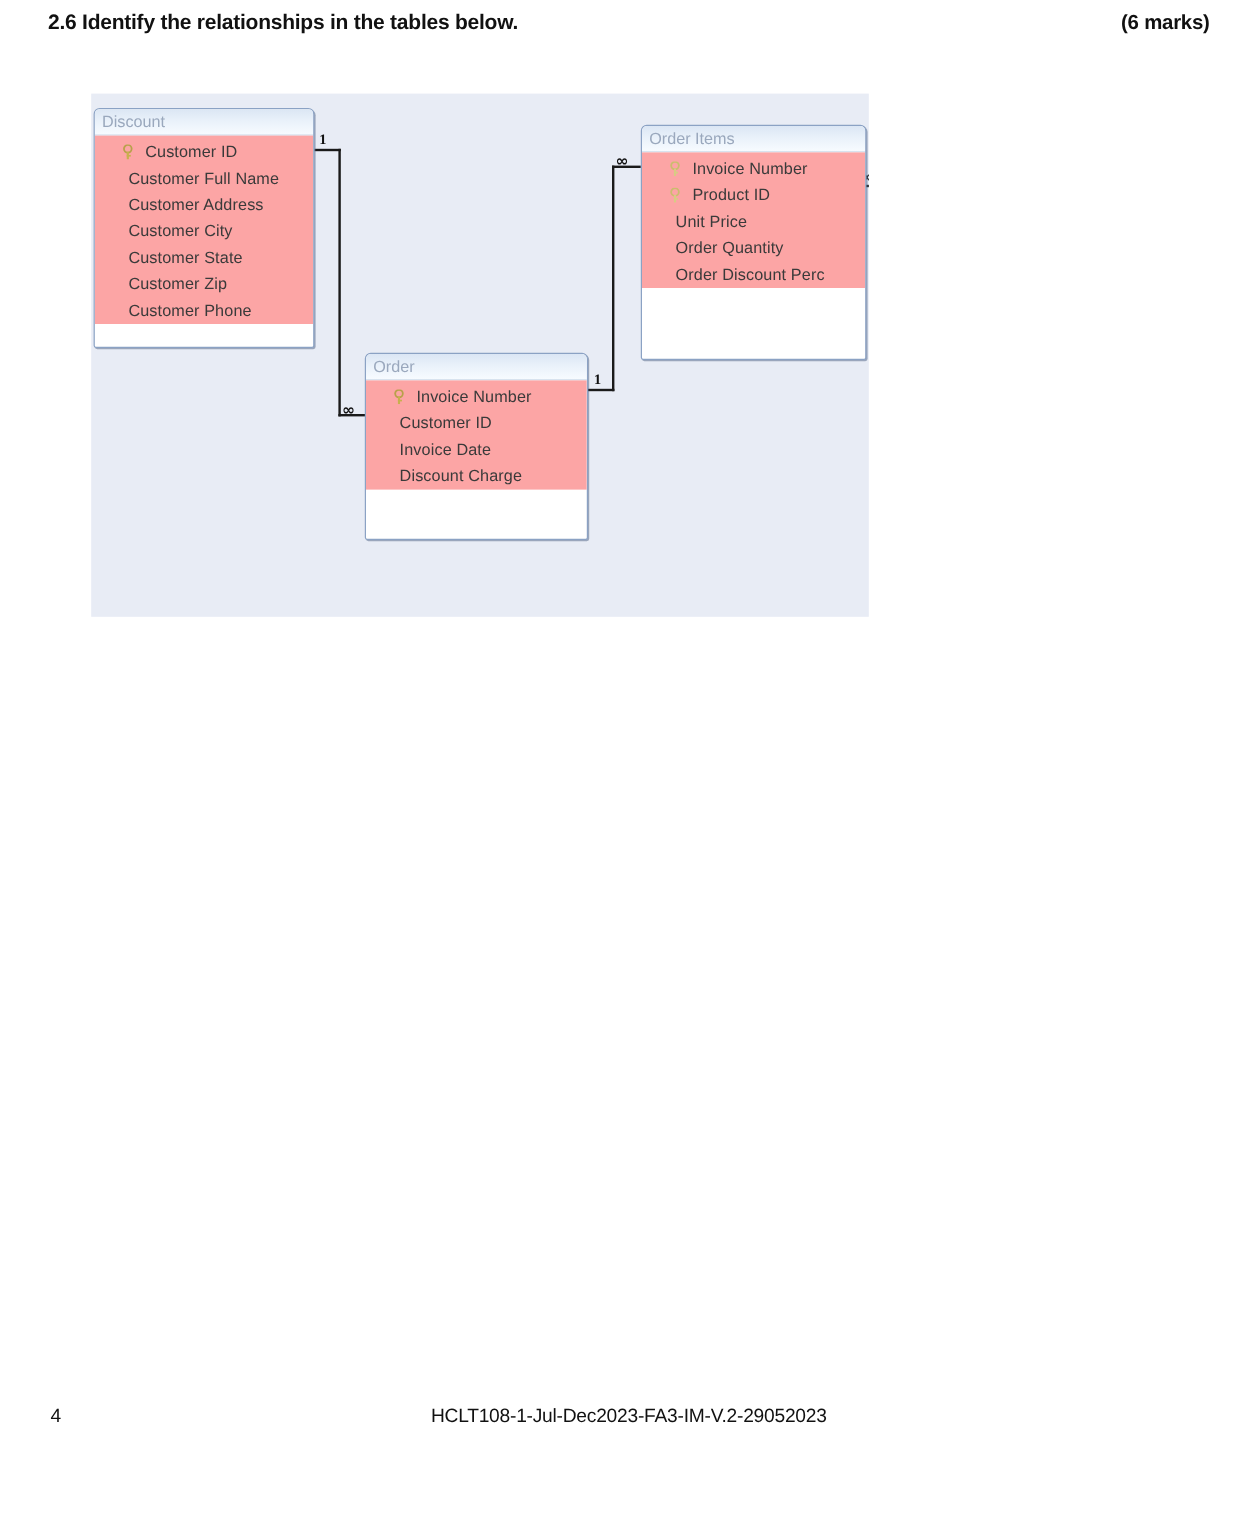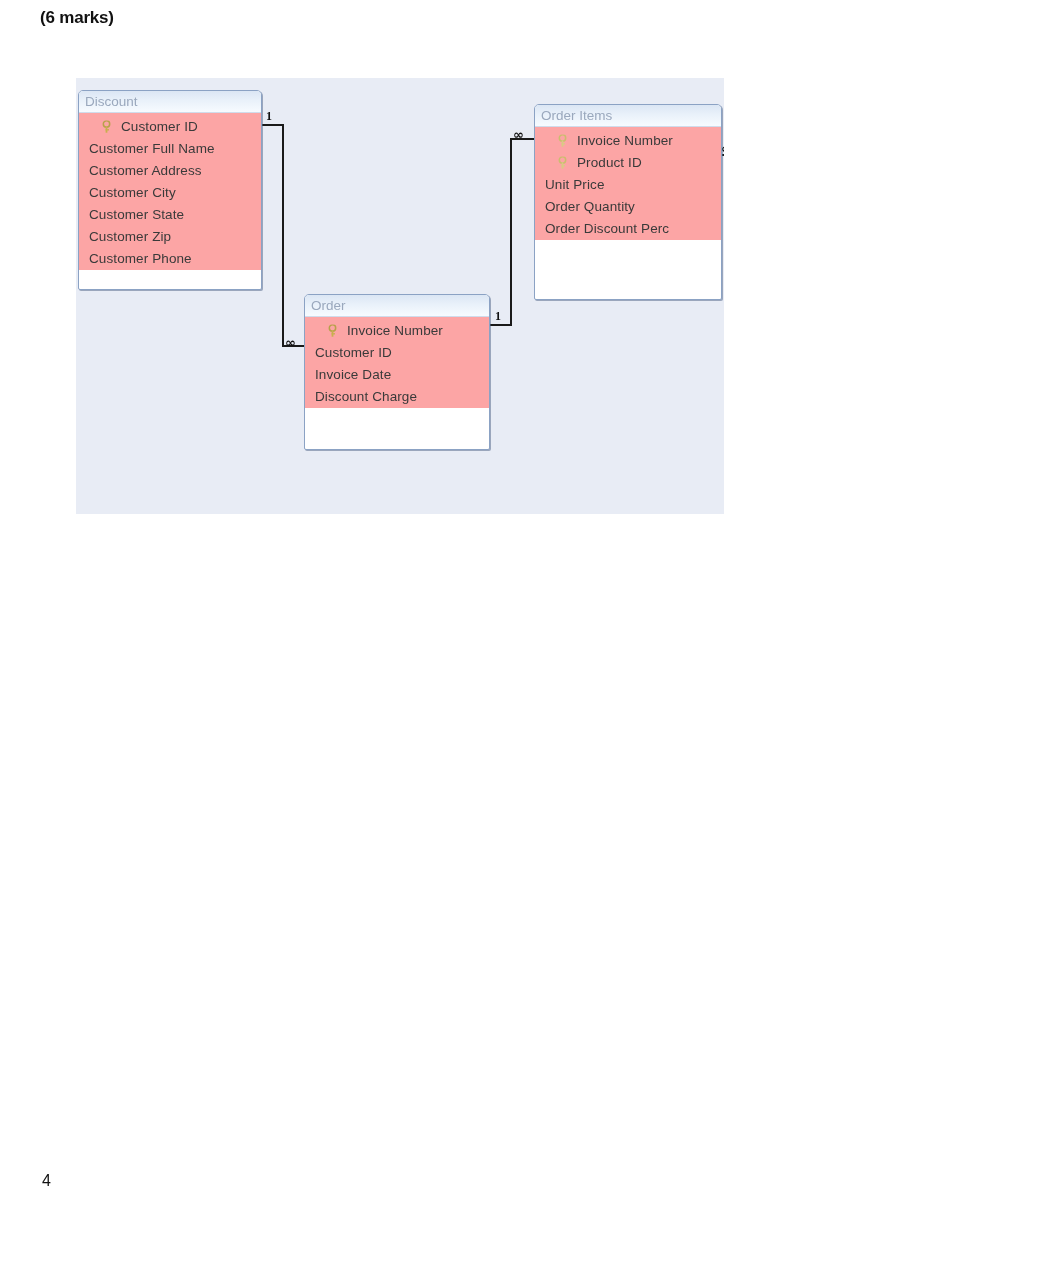--- a/index.html
+++ b/index.html
@@ -76,21 +76,21 @@
   }
   .entity-fields {
     padding: 3px 0 0 0;
     background: #fca5a5;
   }
   .field-row {
     height: 22px;
     line-height: 22px;
     display: flex;
     align-items: center;
-    padding-left: 10px;
+    padding-left: 28px;
     position: relative;
     white-space: nowrap;
     overflow: hidden;
   }
   .field-label {
     font-size: 13.5px;
     color: #3a3a3a;
     letter-spacing: 0.1px;
     white-space: nowrap;
   }
@@ -163,20 +163,21 @@
     text-align: center;
     font-size: 16px;
     letter-spacing: -0.2px;
     color: #111;
   }
 </style>
 </head>
 <body>
 
 <div class="question-row">
+  <span class="question-text">2.6 Identify the relationships in the tables below.</span>
   <span class="question-marks">(6 marks)</span>
 </div>
 
 <div class="diagram-canvas">
 
   <div class="rel-line rel-h" style="left:186px; top:46px; width:22px;"></div>
   <div class="rel-line rel-v" style="left:206px; top:46px; height:223px;"></div>
   <div class="rel-line rel-h" style="left:206px; top:267px; width:24px;"></div>
 
   <span class="card-marker one" style="left:190px; top:32px;">1</span>
@@ -275,13 +276,14 @@
       <div class="field-row">
         <span class="field-label">Order Discount Perc</span>
       </div>
     </div>
   </div>
 
 </div>
 
 <div class="footer">
   <span class="footer-page">4</span>
+  <span class="footer-code">HCLT108-1-Jul-Dec2023-FA3-IM-V.2-29052023</span>
 </div>
 
 </body></html>

